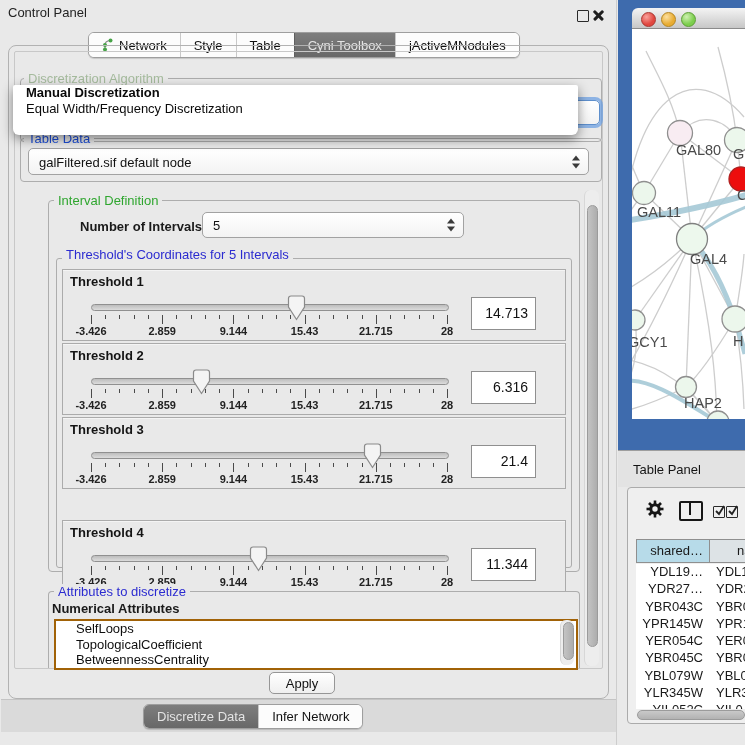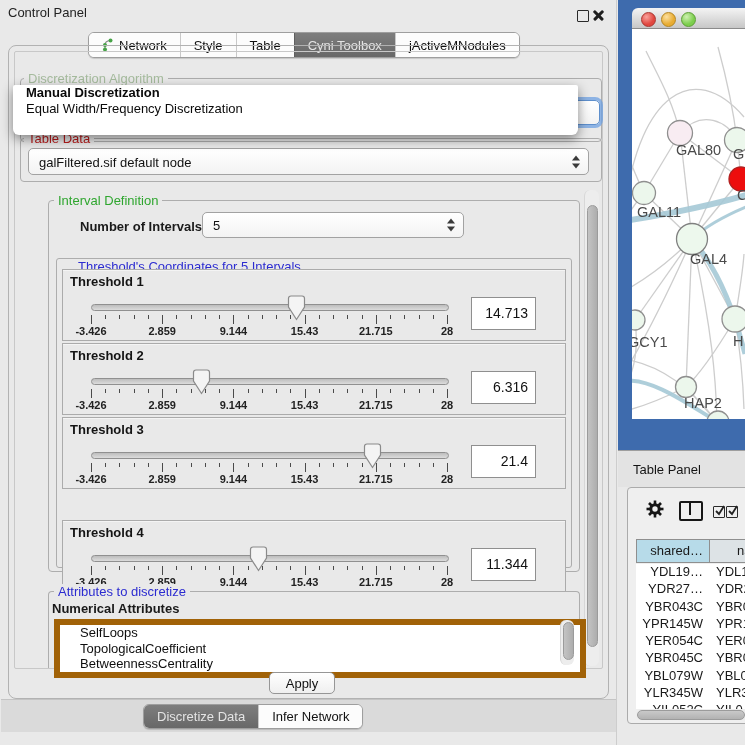--- a/index.html
+++ b/index.html
@@ -22,21 +22,21 @@
   .tab.sel{background:linear-gradient(#7E7E7E,#686868);color:#E4E4E4;border-left-color:#5F5F5F;}
 
   .outer-border{left:8px;top:45px;width:599px;height:652px;border:1px solid #B2B2B2;border-radius:8px;}
   .inner-border{left:14px;top:51px;width:587px;height:616px;border:1px solid #C8C8C8;border-radius:2px;}
 
   .groupbox{border:1px solid #ADADAD;border-radius:4px;}
   .grouptitle{background:#E9E9E9;padding:0 4px;font-size:13px;white-space:nowrap;}
   .gt-green{color:#2FA62F;}
   .gt-blue{color:#2B2BD0;}
   .gt-faint{color:rgba(110,150,95,0.55);}
-  .gt-dark{color:#b91c1c;}
+  .gt-dark{color:#1d4ed8;}
 
   .combo{background:linear-gradient(#FFFFFF,#F3F3F3);border:1px solid #A2A2A2;border-radius:5px;}
   .combo .val{position:absolute;left:10px;top:50%;transform:translateY(-50%);font-size:13px;color:#111;white-space:nowrap;}
   .spinner{position:absolute;right:8px;top:50%;transform:translateY(-50%);width:8px;height:13px;}
   .spinner::before{content:"";position:absolute;left:0;top:0;border-left:4px solid transparent;border-right:4px solid transparent;border-bottom:5px solid #3A3A3A;}
   .spinner::after{content:"";position:absolute;left:0;bottom:0;border-left:4px solid transparent;border-right:4px solid transparent;border-top:5px solid #3A3A3A;}
   .focusring{box-shadow:0 0 0 3px rgba(110,160,225,0.75);border-color:#5E8FCC;}
 
   .popup{left:13px;top:85px;width:565px;height:50px;background:#FFFFFF;border-radius:2px 2px 6px 6px;
          box-shadow:0 4px 12px rgba(0,0,0,0.45);z-index:30;}
@@ -57,21 +57,21 @@
   .t-track{position:absolute;left:28px;top:34px;width:356px;height:5px;border:1px solid #909090;border-radius:4px;
            background:linear-gradient(#BDBDBD,#DCDCDC);}
   .t-handle{position:absolute;top:25px;width:19px;height:26px;}
   .tick{position:absolute;width:1px;background:#4A4A4A;top:45px;}
   .tick.major{height:9px;} .tick.minor{height:4px;}
   .t-ticklabel{position:absolute;top:55px;transform:translateX(-50%);font-size:11px;font-weight:bold;color:#222;white-space:nowrap;}
   .t-value{position:absolute;left:408px;top:27px;width:56px;height:31px;background:#FFFFFF;border:1px solid #8F8F8F;
            font-size:14px;color:#111;text-align:right;line-height:31px;padding-right:7px;}
 
   
-  .listbox{left:54px;top:619px;width:520px;height:47px;background:#FFFFFF;border:6px solid #a16207;overflow:hidden;}
+  .listbox{left:54px;top:619px;width:520px;height:47px;background:#FFFFFF;border:2px solid #a16207;overflow:hidden;}
   .listitem{padding-left:20px;font-size:13px;line-height:15.6px;color:#0E0E0E;white-space:nowrap;}
 
   .btn{background:linear-gradient(#FFFFFF,#EFEFEF);border:1px solid #969696;border-radius:5px;
        font-size:13px;color:#111;text-align:center;}
 
   .bottom-band{left:1px;top:699px;width:615px;height:32px;background:#DADADA;border-top:1px solid #C4C4C4;}
 
   
   .desktop{left:618px;top:0;width:127px;height:450px;background:#3E6BAD;}
   .macwin{left:14px;top:8px;width:120px;height:411px;}
@@ -166,21 +166,21 @@
   <div class="abs groupbox" style="left:48px;top:200px;width:530px;height:370px;"></div>
   <div class="abs grouptitle gt-green" style="left:54px;top:193px;">Interval Definition</div>
 
   <div class="abs" style="left:80px;top:219px;font-size:13px;font-weight:bold;">Number of Intervals</div>
   <div class="abs combo" style="left:202px;top:212px;width:260px;height:24px;">
     <span class="val">5</span>
     <span class="spinner"></span>
   </div>
 
   <div class="abs groupbox" style="left:56px;top:258px;width:514px;height:308px;border-radius:3px;"></div>
-  <div class="abs grouptitle gt-blue" style="left:62px;top:259px;margin-left:12px;">Threshold's Coordinates for 5 Intervals</div>
+  <div class="abs grouptitle gt-blue" style="left:62px;top:247px;">Threshold's Coordinates for 5 Intervals</div>
   <div id="thresholds">
       <div class="abs threshold-panel" style="top: 269px;">
         <div class="t-label">Threshold 1</div>
         <div class="t-track"></div>
         <div class="tick major" style="left: 28px;"></div>
         <div class="tick minor" style="left: 42.24px;"></div>
         <div class="tick minor" style="left: 56.48px;"></div>
         <div class="tick minor" style="left: 70.72px;"></div>
         <div class="tick minor" style="left: 84.96px;"></div>
         <div class="tick major" style="left: 99.2px;"></div>

